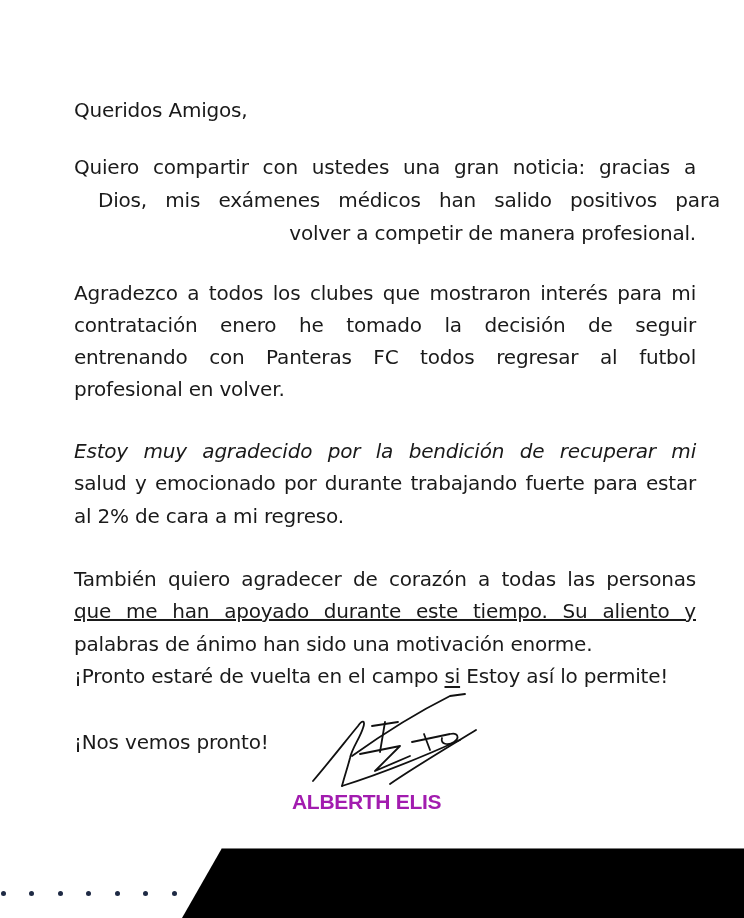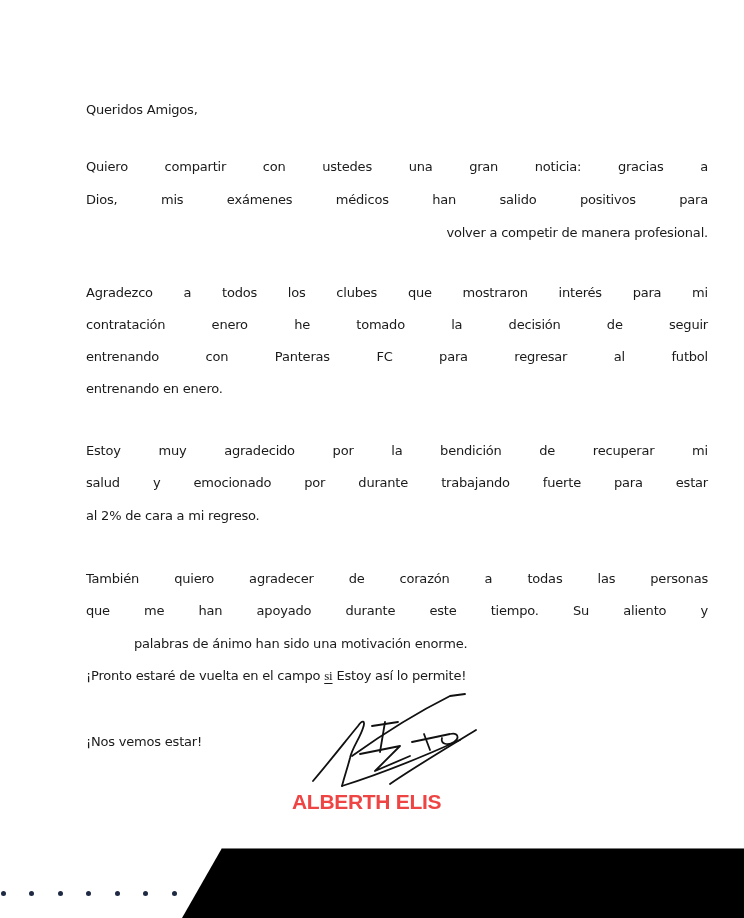--- a/index.html
+++ b/index.html
@@ -15,53 +15,52 @@
       font-family: "DejaVu Sans", "Liberation Sans", sans-serif;
       color: #1a1a1a;
     }
     .letter {
       position: absolute;
       left: 74px;
       width: 622px;
     }
     .line {
       position: absolute;
-      left: 12px;
+      left: 0;
       width: 622px;
-      font-size: 13px;
+      font-size: 20px;
       line-height: 24px;
       height: 24px;
       white-space: nowrap;
       letter-spacing: -0.2px;
     }
     .line.justify {
       text-align: justify;
       text-align-last: justify;
     }
     .underline-si {
       text-decoration: underline;
       text-underline-offset: 3px;
-      font-family: Liberation Serif, serif;
     }
     .signature-svg {
       position: absolute;
       left: 300px;
       top: 686px;
       width: 190px;
       height: 105px;
     }
     .signer-name {
       position: absolute;
       left: 292px;
       top: 789px;
       font-family: "Liberation Sans", "DejaVu Sans", sans-serif;
       font-weight: bold;
       font-size: 21px;
       letter-spacing: -0.3px;
-      color: #ef4444;
+      color: #a21caf;
       line-height: 26px;
     }
     .dots {
       position: absolute;
       left: 0;
       top: 891px;
       height: 6px;
       width: 280px;
     }
     .dot {
@@ -83,47 +82,47 @@
   </style>
 </head>
 <body>
 
 <div class="letter" style="top:0;">
 
   <div class="line" style="top:98px;">Queridos Amigos,</div>
 
   <div>
     <div class="line justify" style="top:155px;">Quiero compartir con ustedes una gran noticia: gracias a</div>
-    <div class="line justify" style="top:188px;">Dios, mis exámenes médicos han salido positivos para</div>
+    <div class="line justify" style="top:188px;margin-left:24px;">Dios, mis exámenes médicos han salido positivos para</div>
     <div class="line" style="top:221px;text-align:right;">volver a competir de manera profesional.</div>
   </div>
 
   <div>
     <div class="line justify" style="top:281px;">Agradezco a todos los clubes que mostraron interés para mi</div>
     <div class="line justify" style="top:313px;">contratación enero he tomado la decisión de seguir</div>
-    <div class="line justify" style="top:345px;">entrenando con Panteras FC para regresar al futbol</div>
-    <div class="line" style="top:377px;">entrenando en enero.</div>
+    <div class="line justify" style="top:345px;">entrenando con Panteras FC todos regresar al futbol</div>
+    <div class="line" style="top:377px;">profesional en volver.</div>
   </div>
 
   <div>
-    <div class="line justify" style="top:439px;">Estoy muy agradecido por la bendición de recuperar mi</div>
+    <div class="line justify" style="top:439px;font-style:italic;">Estoy muy agradecido por la bendición de recuperar mi</div>
     <div class="line justify" style="top:471px;">salud y emocionado por durante trabajando fuerte para estar</div>
     <div class="line" style="top:504px;">al 2% de cara a mi regreso.</div>
   </div>
 
   <div>
     <div class="line justify" style="top:567px;">También quiero agradecer de corazón a todas las personas</div>
-    <div class="line justify" style="top:599px;">que me han apoyado durante este tiempo. Su aliento y</div>
-    <div class="line" style="top:632px;margin-left:48px;">palabras de ánimo han sido una motivación enorme.</div>
+    <div class="line justify" style="top:599px;text-decoration:underline;">que me han apoyado durante este tiempo. Su aliento y</div>
+    <div class="line" style="top:632px;">palabras de ánimo han sido una motivación enorme.</div>
     <div class="line" style="top:664px;">
       <span>¡Pronto estaré de vuelta en el campo </span><span class="underline-si">si</span><span> Estoy así lo permite!</span>
     </div>
   </div>
 
-  <div class="line" style="top:730px;">¡Nos vemos estar!</div>
+  <div class="line" style="top:730px;">¡Nos vemos pronto!</div>
 </div>
 
 <svg class="signature-svg" viewBox="0 0 190 105" xmlns="http://www.w3.org/2000/svg">
   <g fill="none" stroke="#111" stroke-width="1.8" stroke-linecap="round" stroke-linejoin="round">
 
     <path d="M13 95 C 30 75, 48 52, 58 40 C 62 34, 66 34, 63 42 C 60 52, 52 62, 50 72 C 48 80, 44 92, 42 100"></path>
 
     <path d="M52 70 C 80 50, 110 30, 150 10 L 165 8"></path>
 
     <path d="M85 36 L 80 66"></path>

